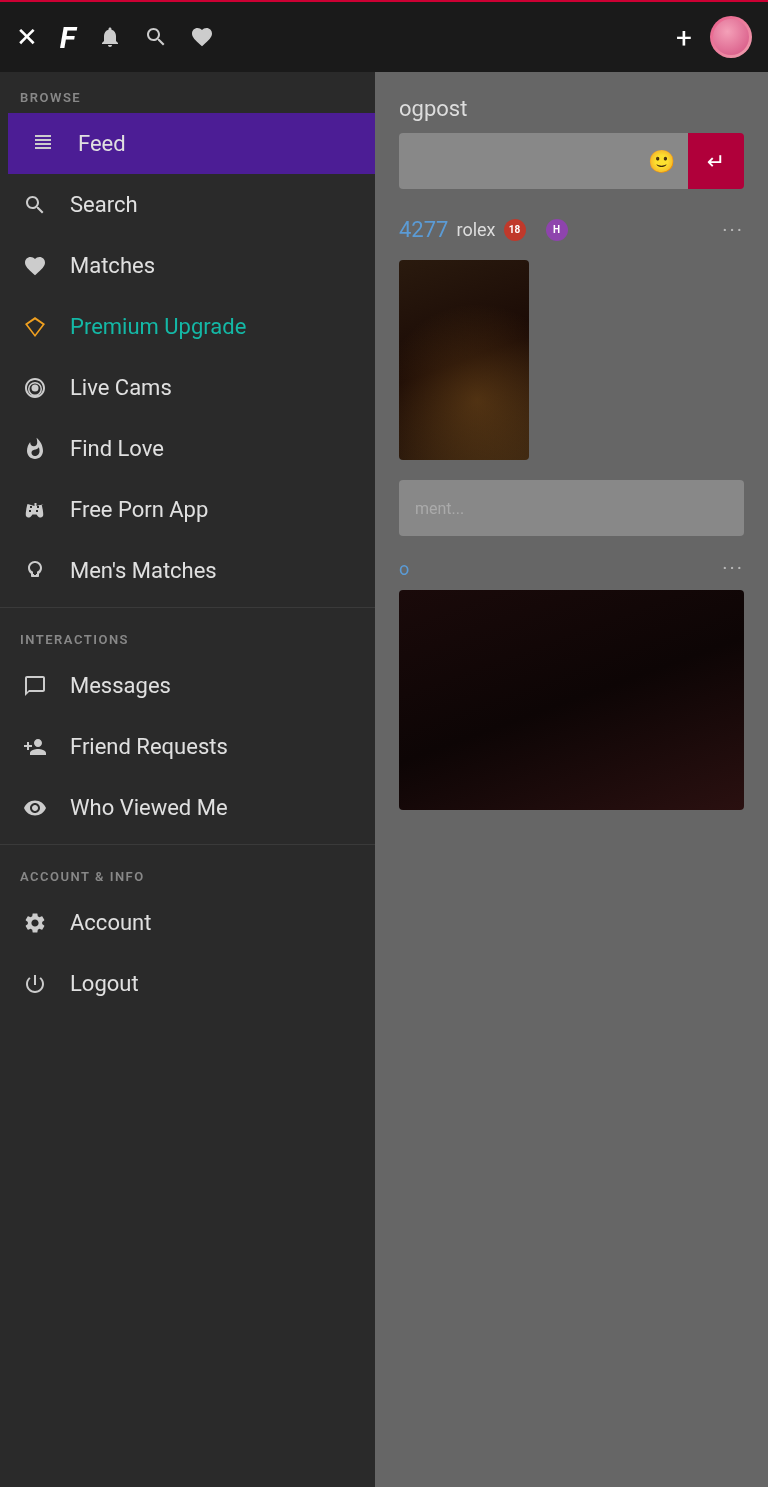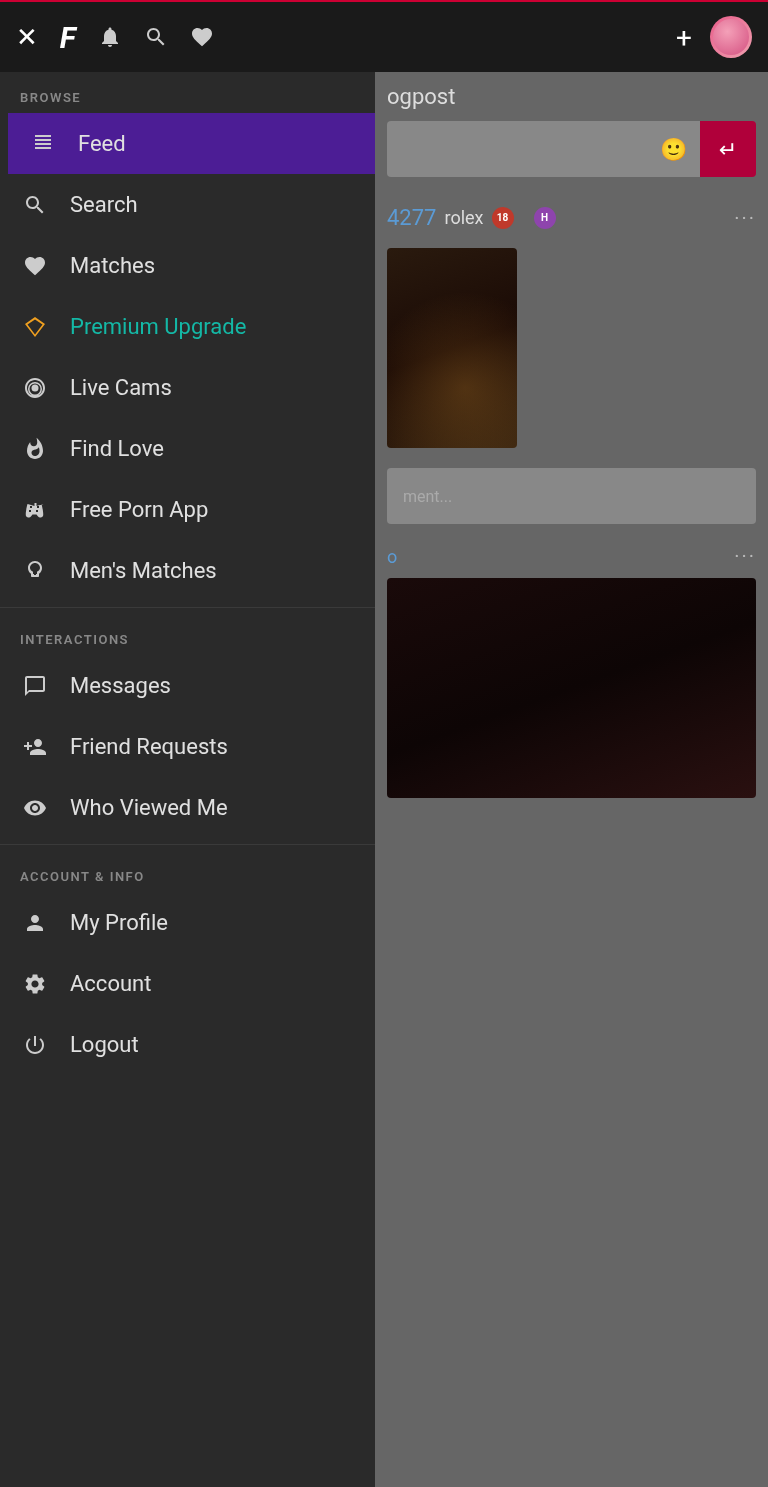--- a/index.html
+++ b/index.html
@@ -75,21 +75,21 @@
       top: 72px;
       left: 375px;
       right: 0;
       bottom: 0;
       background: #666;
       min-height: calc(1487px - 72px);
     }
 
     
     .right-panel {
-      padding: 12px;
+      padding: 24px;
     }
     .blogpost-label {
       color: #ddd;
       font-size: 22px;
       margin-bottom: 12px;
     }
     .comment-input-area {
       display: flex;
       align-items: center;
       gap: 0;
@@ -455,28 +455,20 @@
         <path d="M12 4.5C7 4.5 2.73 7.61 1 12c1.73 4.39 6 7.5 11 7.5s9.27-3.11 11-7.5c-1.73-4.39-6-7.5-11-7.5zM12 17c-2.76 0-5-2.24-5-5s2.24-5 5-5 5 2.24 5 5-2.24 5-5 5zm0-8c-1.66 0-3 1.34-3 3s1.34 3 3 3 3-1.34 3-3-1.34-3-3-3z"></path>
       </svg>
     </span>
     <span class="menu-label">Who Viewed Me</span>
   </div>
 
   <div class="divider"></div>
 
   <div class="sidebar-section-label">ACCOUNT &amp; INFO</div>
 
-  <div class="menu-item">
-    <span class="menu-icon">
-      <svg class="icon-svg" viewBox="0 0 24 24" style="fill:#ccc;">
-        <path d="M12 12c2.21 0 4-1.79 4-4s-1.79-4-4-4-4 1.79-4 4 1.79 4 4 4zm0 2c-2.67 0-8 1.34-8 4v2h16v-2c0-2.66-5.33-4-8-4z"></path>
-      </svg>
-    </span>
-    <span class="menu-label">My Profile</span>
-  </div>
 
   <div class="menu-item">
     <span class="menu-icon">
       <svg class="icon-svg" viewBox="0 0 24 24" style="fill:#ccc;">
         <path d="M19.14 12.94c.04-.3.06-.61.06-.94 0-.32-.02-.64-.07-.94l2.03-1.58c.18-.14.23-.41.12-.61l-1.92-3.32c-.12-.22-.37-.29-.59-.22l-2.39.96c-.5-.38-1.03-.7-1.62-.94l-.36-2.54c-.04-.24-.24-.41-.48-.41h-3.84c-.24 0-.43.17-.47.41l-.36 2.54c-.59.24-1.13.57-1.62.94l-2.39-.96c-.22-.08-.47 0-.59.22L2.74 8.87c-.12.21-.08.47.12.61l2.03 1.58c-.05.3-.07.63-.07.94s.02.64.07.94l-2.03 1.58c-.18.14-.23.41-.12.61l1.92 3.32c.12.22.37.29.59.22l2.39-.96c.5.38 1.03.7 1.62.94l.36 2.54c.05.24.24.41.48.41h3.84c.24 0 .44-.17.47-.41l.36-2.54c.59-.24 1.13-.56 1.62-.94l2.39.96c.22.08.47 0 .59-.22l1.92-3.32c.12-.22.07-.47-.12-.61l-2.01-1.58zM12 15.6c-1.98 0-3.6-1.62-3.6-3.6s1.62-3.6 3.6-3.6 3.6 1.62 3.6 3.6-1.62 3.6-3.6 3.6z"></path>
       </svg>
     </span>
     <span class="menu-label">Account</span>
   </div>
 

